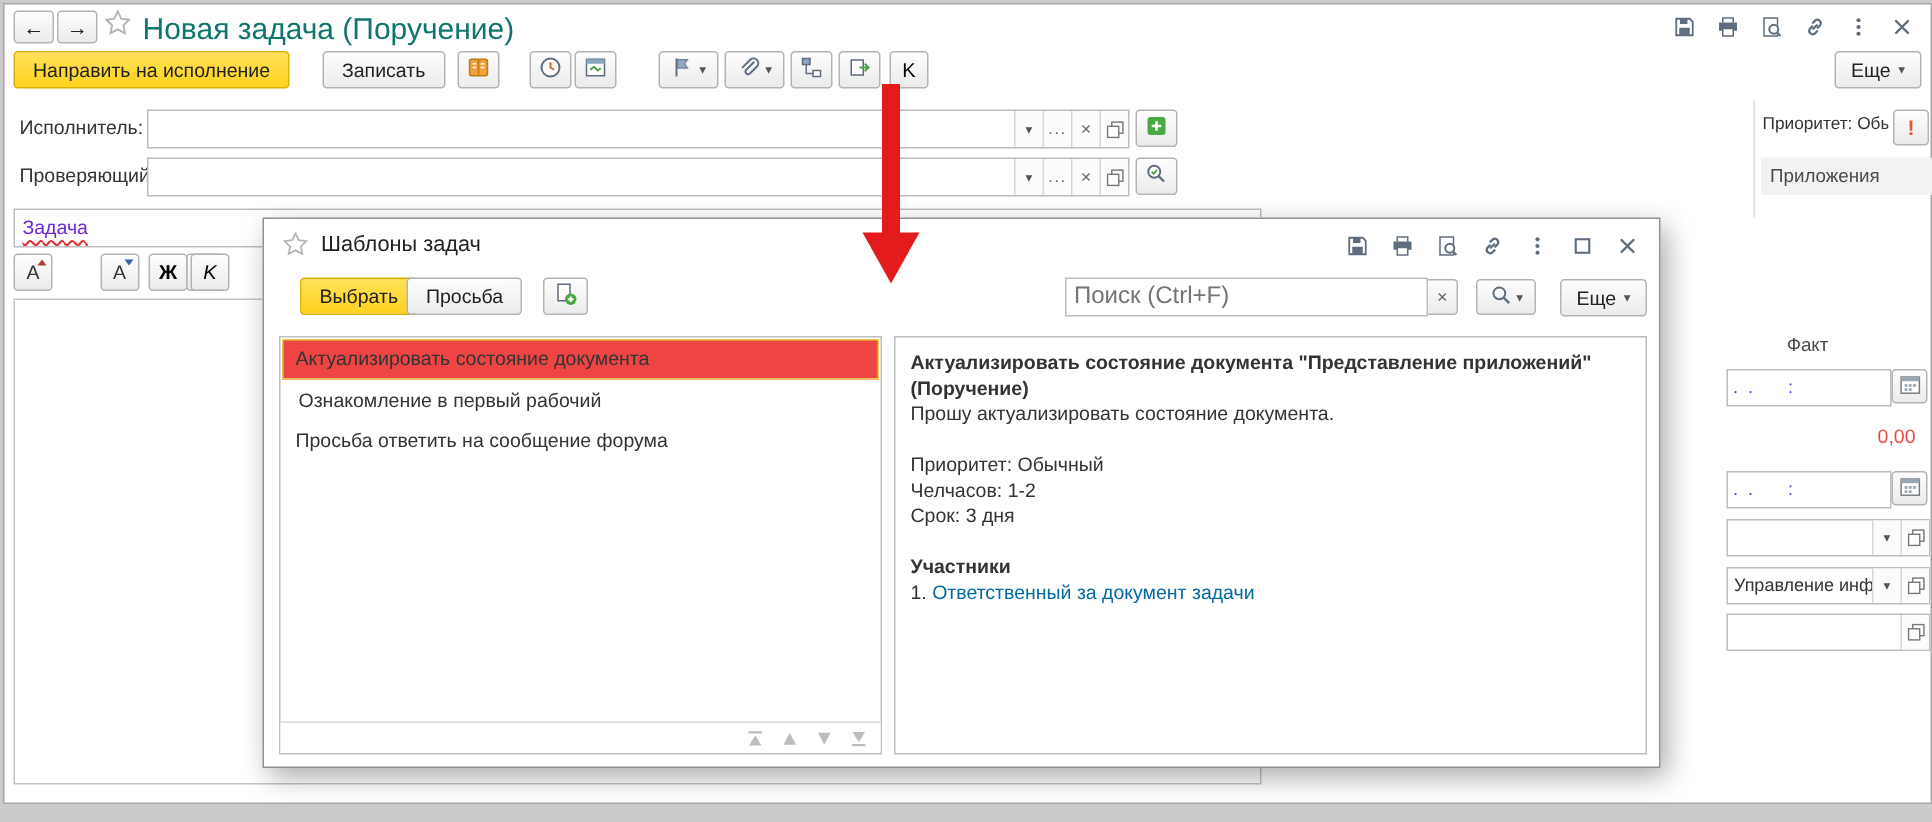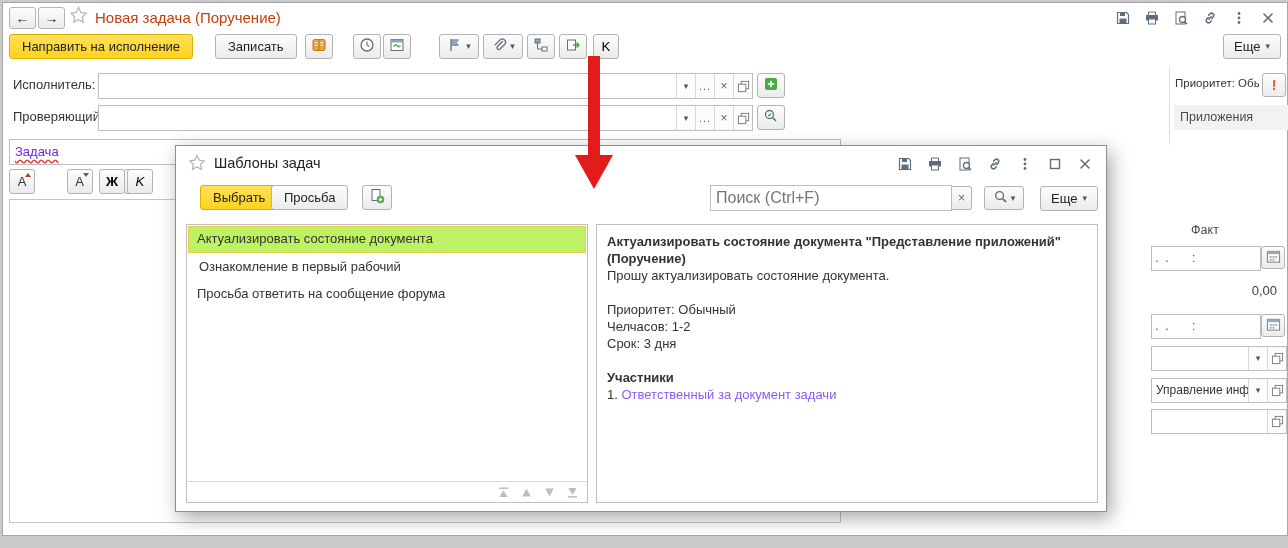--- a/index.html
+++ b/index.html
@@ -23,30 +23,30 @@
   .sep-v{position:absolute;width:1px;background:#dcdcdc}
   .textarea{position:absolute;border:1px solid #c4c4c4;background:#fff}
   .wavy{text-decoration:underline;text-decoration-style:wavy;text-decoration-color:#e03030;text-underline-offset:3px}
   .fmt{position:relative;font-size:13px;color:#333}
   .mark{position:absolute;top:3px;right:3px;width:0;height:0;border-left:3px solid transparent;border-right:3px solid transparent}
   .mark.up{border-bottom:4px solid #a84030}
   .mark.down{border-top:4px solid #3868a8}
   .modal{position:absolute;left:175px;top:145px;width:930px;height:365px;background:#fff;border:1px solid #8f8f8f;box-shadow:4px 6px 18px rgba(0,0,0,.35);z-index:20}
   .panel{position:absolute;border:1px solid #bfbfbf;background:#fff}
   .list-item{height:25px;line-height:23px;padding:0 8px;font-size:13px;color:#333;border:1px solid transparent;white-space:nowrap;overflow:hidden;cursor:pointer}
-  .list-item.sel{background:#bef264;border-color:#e5cc49}
+  .list-item.sel{background:#ef4444;border-color:#e5cc49}
   .list-footer{position:absolute;left:0;right:0;bottom:0;height:20px;border-top:1px solid #dadada;display:flex;align-items:center;justify-content:flex-end;gap:10px;padding:0 8px;background:#fff}
   .sortbtn{background:none;border:none;padding:0;cursor:pointer;display:inline-flex}
   .detail{position:absolute;inset:0;padding:8px 10px;font-size:13px;line-height:17px;color:#333;overflow:hidden}
   .detail .b{font-weight:bold}
   .detail p{margin:0}
   .gap17{height:17px}
-  .link{color:#8b5cf6;cursor:pointer}
+  .link{color:#0369a1;cursor:pointer}
   .arrow-svg{position:absolute;left:570px;top:56px;z-index:30}
-  .num{font-size:13px;color:#404040;text-align:right}
+  .num{font-size:13px;color:#ef4444;text-align:right}
   .clip{white-space:nowrap;overflow:hidden}
 </style>
 </head>
 <body>
 
 <div class="screen">
 
   <div class="window">
 
     
@@ -54,21 +54,21 @@
         <span style="font-size:14px">←</span>
       </button>
     <button class="btn abs" style="left:35px;top:4px;width:27px;height:22px;padding:0">
         <span style="font-size:14px">→</span>
       </button>
     <span class="abs" style="left:66px;top:3px">
       <svg width="19" height="19" viewBox="0 0 18 18">
           <path d="M9 1.5l2.2 4.6 5 .7-3.6 3.5.9 5L9 12.9l-4.5 2.4.9-5L1.8 6.8l5-.7z" fill="#fff" stroke="#b5b5b5" stroke-width="1.2"></path>
         </svg>
     </span>
-    <div class="abs" style="left:92px;top:6px;font-size:15px;color:#c2410c">Новая задача (Поручение)</div>
+    <div class="abs" style="left:92px;top:6px;font-size:20px;color:#0f766e">Новая задача (Поручение)</div>
 
     <div class="abs" style="right:8px;top:5px;display:flex;gap:7px;align-items:center">
       <button class="hdr-ic">
           <svg width="16" height="16" viewBox="0 0 16 16">
             <path d="M2.5 2.5h9l2 2v9h-11z" fill="#fff" stroke="#5f6e7e" stroke-width="1.2"></path>
             <rect x="5" y="2.5" width="5" height="3.5" fill="#5f6e7e"></rect>
             <rect x="4.5" y="8.5" width="7" height="5" fill="#5f6e7e"></rect>
           </svg>
         </button>
       <button class="hdr-ic">

